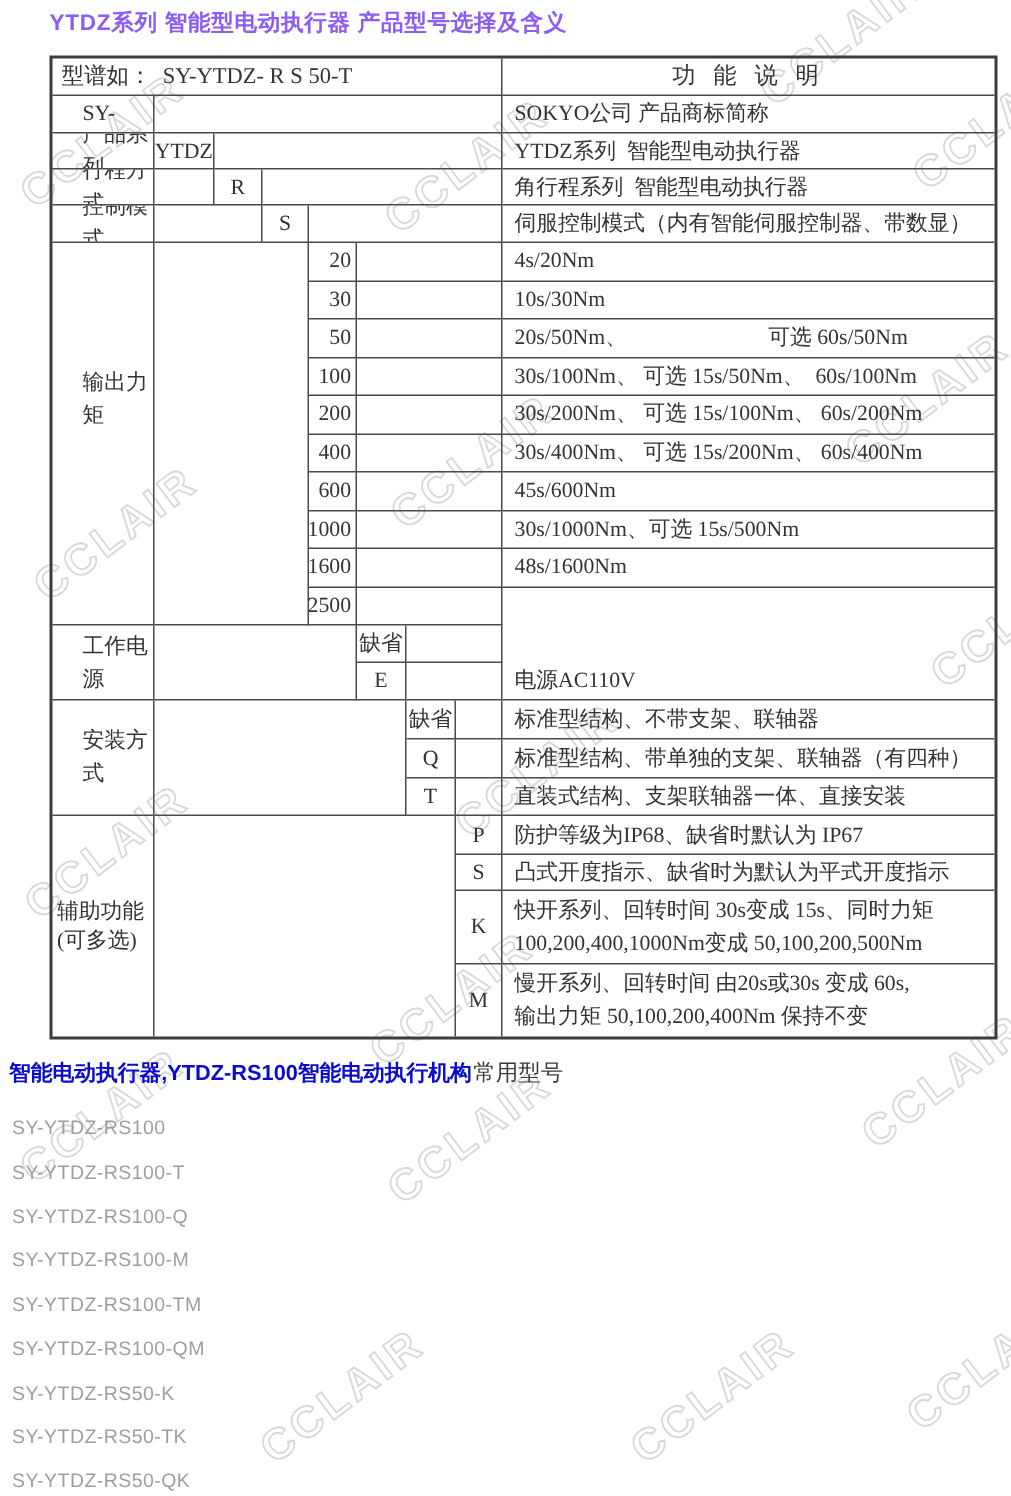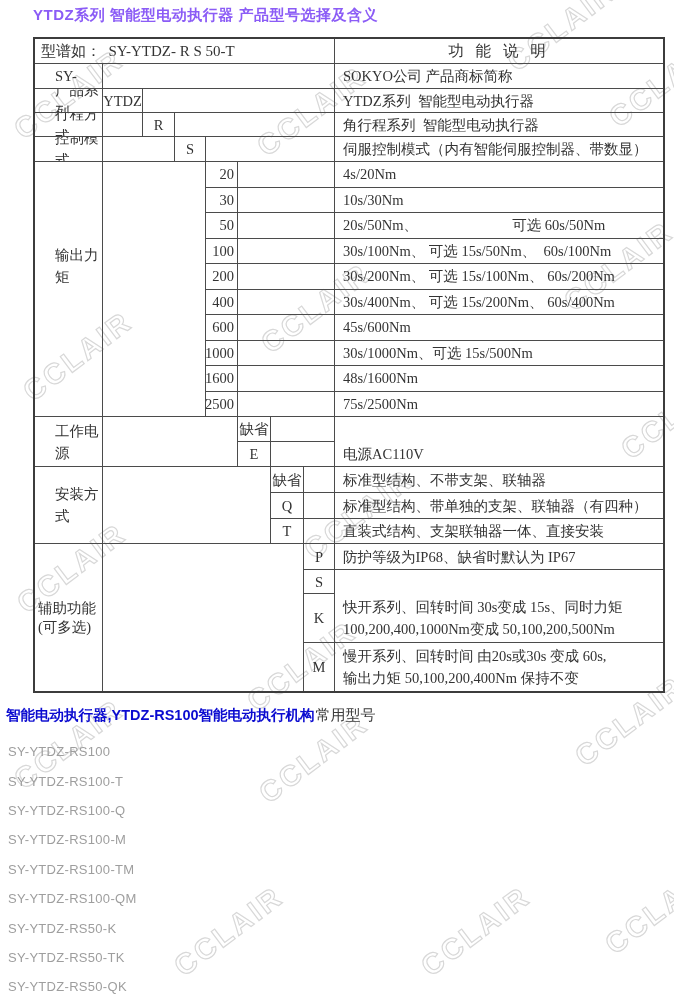--- a/index.html
+++ b/index.html
@@ -127,21 +127,20 @@
     <div class="cell num" style="grid-area:13/5/14/6">1000</div>
     <div class="cell" style="grid-area:13/6/14/9"></div>
     <div class="cell desc br0" style="grid-area:13/9/14/10">30s/1000Nm、可选 15s/500Nm</div>
 
     <div class="cell num" style="grid-area:14/5/15/6">1600</div>
     <div class="cell" style="grid-area:14/6/15/9"></div>
     <div class="cell desc br0" style="grid-area:14/9/15/10">48s/1600Nm</div>
 
     <div class="cell num" style="grid-area:15/5/16/6">2500</div>
     <div class="cell" style="grid-area:15/6/16/9"></div>
-    <div class="cell desc br0" style="grid-area:15/9/16/10">75s/2500Nm</div>
 
     <div class="cell lbl" style="grid-area:16/1/18/2">工作电源</div>
     <div class="cell" style="grid-area:16/2/18/6"></div>
 
     <div class="cell code" style="grid-area:16/6/17/7">缺省</div>
     <div class="cell" style="grid-area:16/7/17/9"></div>
 
     <div class="cell code" style="grid-area:17/6/18/7">E</div>
     <div class="cell" style="grid-area:17/7/18/9"></div>
     <div class="cell desc br0" style="grid-area:17/9/18/10">电源AC110V</div>
@@ -164,20 +163,21 @@
       <span>(可多选)</span>
     </div>
 
     <div class="cell desc br0" style="grid-area:20/9/21/10">直装式结构、支架联轴器一体、直接安装</div>
     <div class="cell bb0" style="grid-area:21/2/25/8"></div>
 
     <div class="cell code" style="grid-area:21/8/22/9">P</div>
     <div class="cell desc br0" style="grid-area:21/9/22/10">防护等级为IP68、缺省时默认为 IP67</div>
 
     <div class="cell code" style="grid-area:22/8/23/9">S</div>
+    <div class="cell desc br0" style="grid-area:22/9/23/10">凸式开度指示、缺省时为默认为平式开度指示</div>
 
     <div class="cell code" style="grid-area:23/8/24/9">K</div>
     <div class="cell desc br0" style="grid-area:23/9/24/10">快开系列、回转时间 30s变成 15s、同时力矩
 100,200,400,1000Nm变成 50,100,200,500Nm</div>
 
     <div class="cell code bb0" style="grid-area:24/8/25/9">M</div>
     <div class="cell desc br0 bb0" style="grid-area:24/9/25/10">慢开系列、回转时间 由20s或30s 变成 60s,
 输出力矩 50,100,200,400Nm 保持不变</div>
   </div>
 

